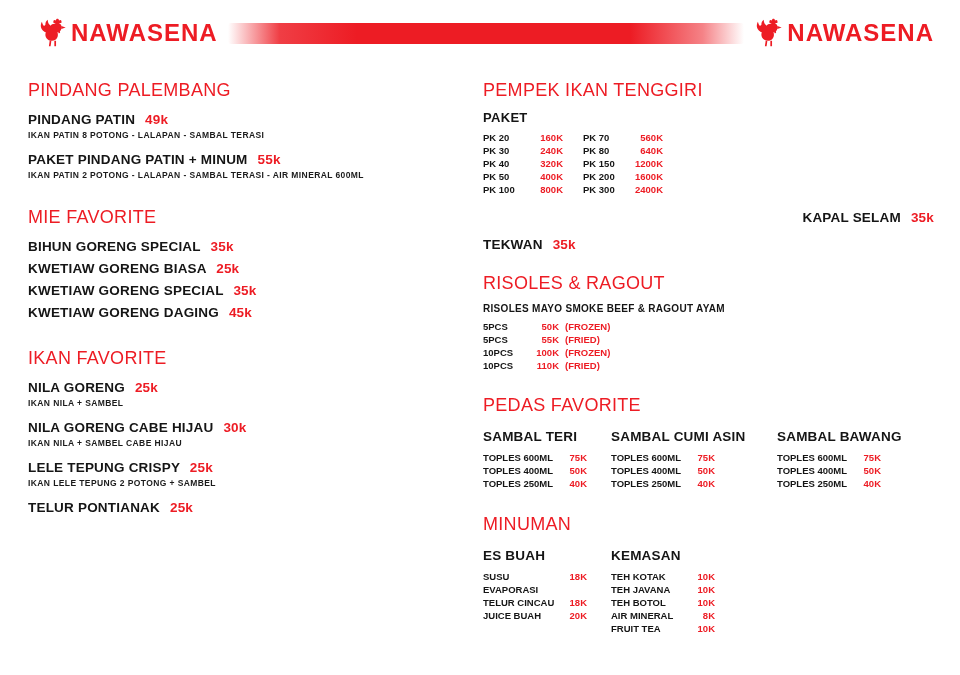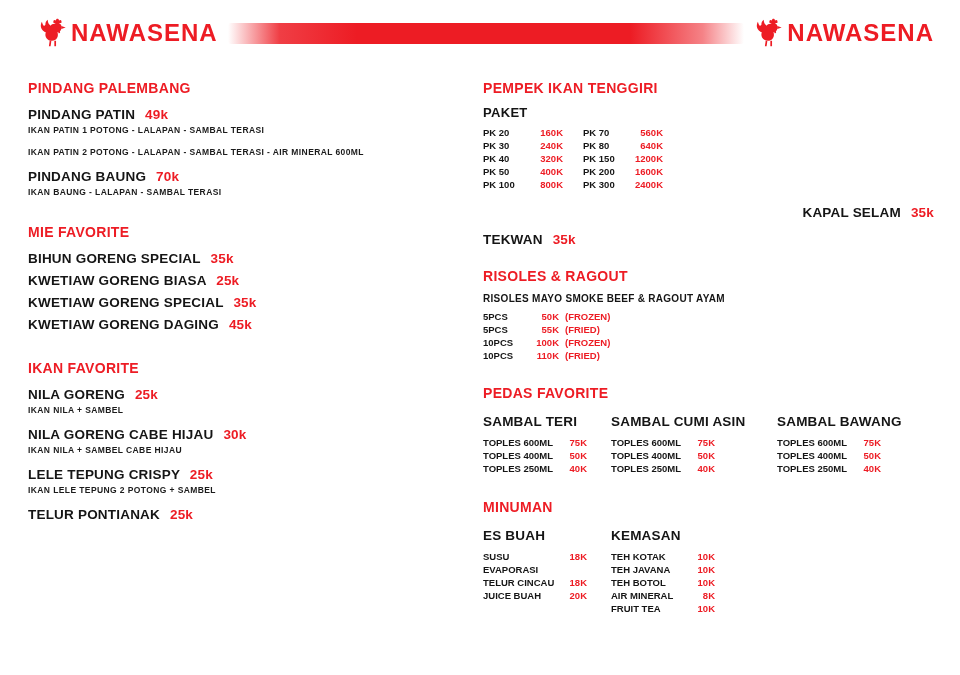--- a/index.html
+++ b/index.html
@@ -47,22 +47,22 @@
     position: absolute;
     top: 80px; left: 28px; right: 26px; bottom: 0;
     display: flex;
   }
   .col-left  { flex: 0 0 455px; width: 455px; padding-right: 20px; }
   .col-right { flex: 1 1 auto; }
 
   section { margin-bottom: 24px; }
   .section-title {
     color: var(--red);
-    font-size: 14px;
-    font-weight: bold;
+    font-size: 18px;
+    font-weight: normal;
     letter-spacing: 0.3px;
     margin-bottom: 11px;
     white-space: nowrap;
   }
 
   
   .menu-item { margin-bottom: 12px; }
   .item-line {
     font-size: 13.5px;
     font-weight: bold;
@@ -160,34 +160,31 @@
     <div class="col-left">
 
       <section style="margin-bottom:27px;">
         <h2 class="section-title">PINDANG PALEMBANG</h2>
 
         <div class="menu-item">
           <div class="item-line">
             <span class="item-name">PINDANG PATIN</span>
             <span class="item-price">49k</span>
           </div>
-          <div class="item-desc">IKAN PATIN 1 POTONG - LALAPAN - SAMBAL TERASI</div>
-        </div>
-
-        <div class="menu-item">
+          <div class="item-desc">IKAN PATIN 8 POTONG - LALAPAN - SAMBAL TERASI</div>
+        </div>
+
+        <div class="menu-item">
+          <div class="item-line">
+            <span class="item-name">PAKET PINDANG PATIN + MINUM</span>
+            <span class="item-price">55k</span>
+          </div>
           <div class="item-desc">IKAN PATIN 2 POTONG - LALAPAN - SAMBAL TERASI - AIR MINERAL 600ML</div>
         </div>
 
-        <div class="menu-item">
-          <div class="item-line">
-            <span class="item-name">PINDANG BAUNG</span>
-            <span class="item-price">70k</span>
-          </div>
-          <div class="item-desc">IKAN BAUNG - LALAPAN - SAMBAL TERASI</div>
-        </div>
 
       </section>
 
       <section style="margin-bottom:28px;">
         <h2 class="section-title">MIE FAVORITE</h2>
 
         <div class="item-line simple-item">
           <span class="item-name">BIHUN GORENG SPECIAL</span>
           <span class="item-price">35k</span>
         </div>

